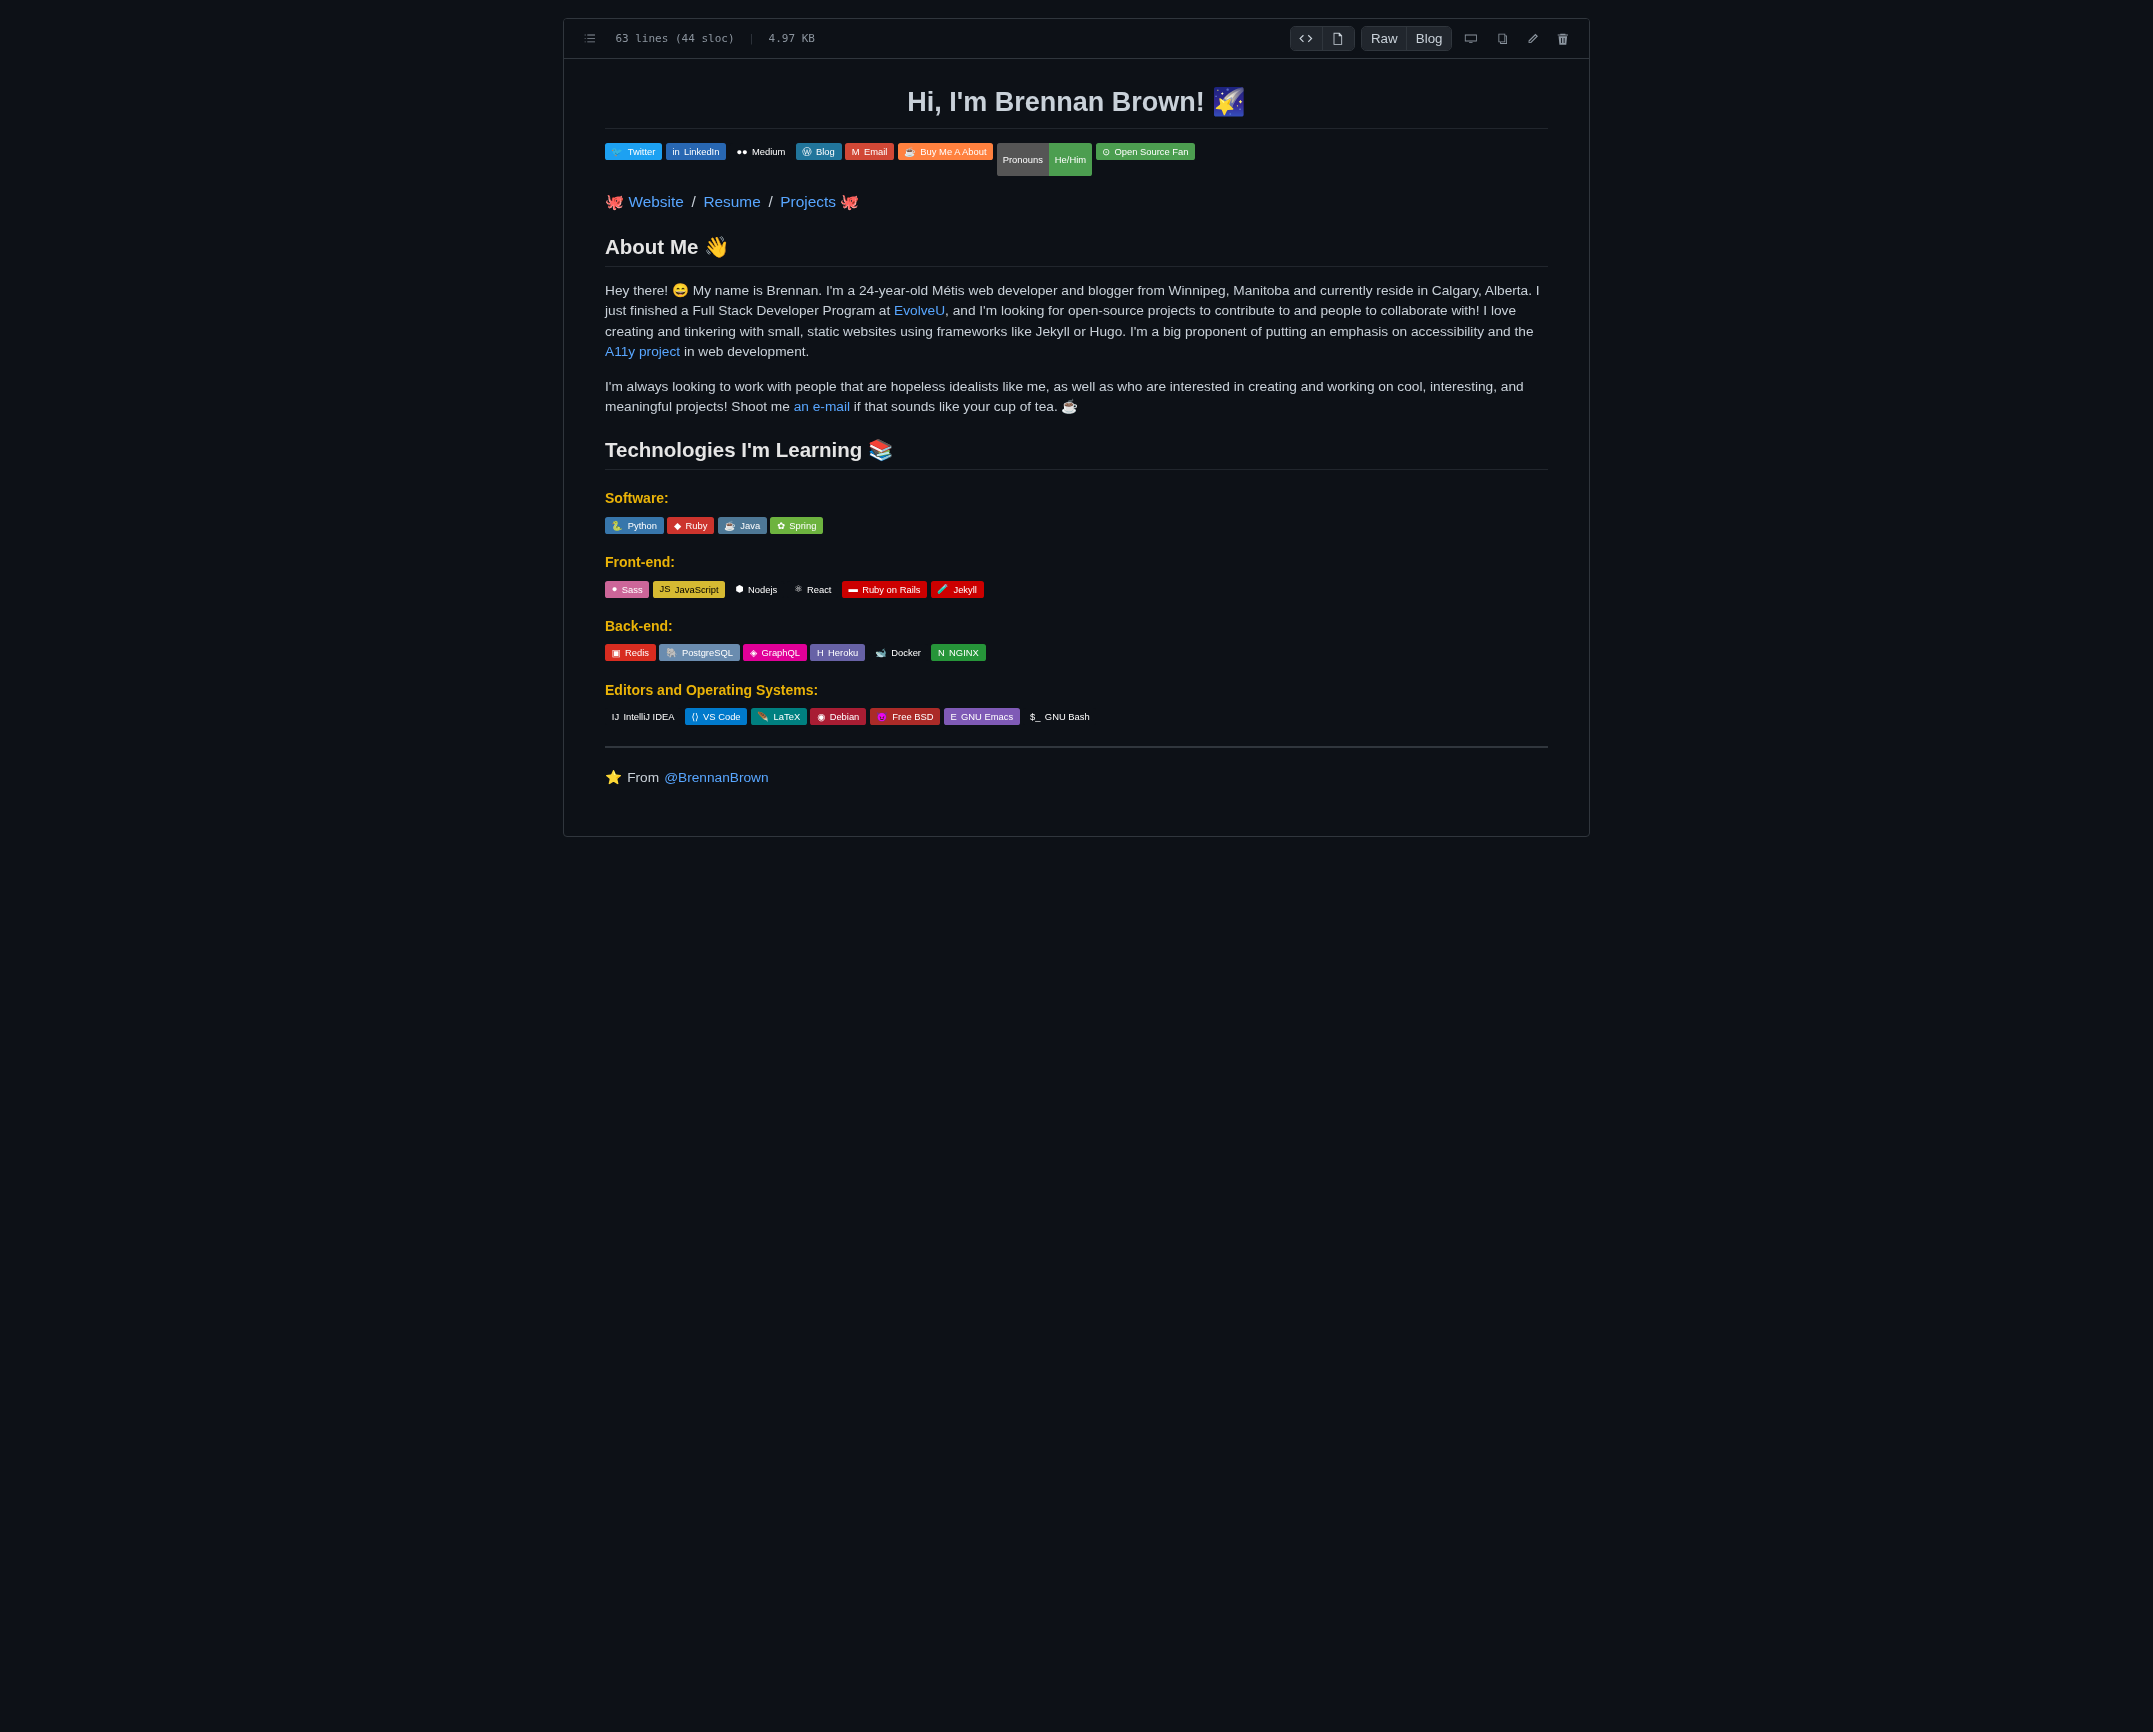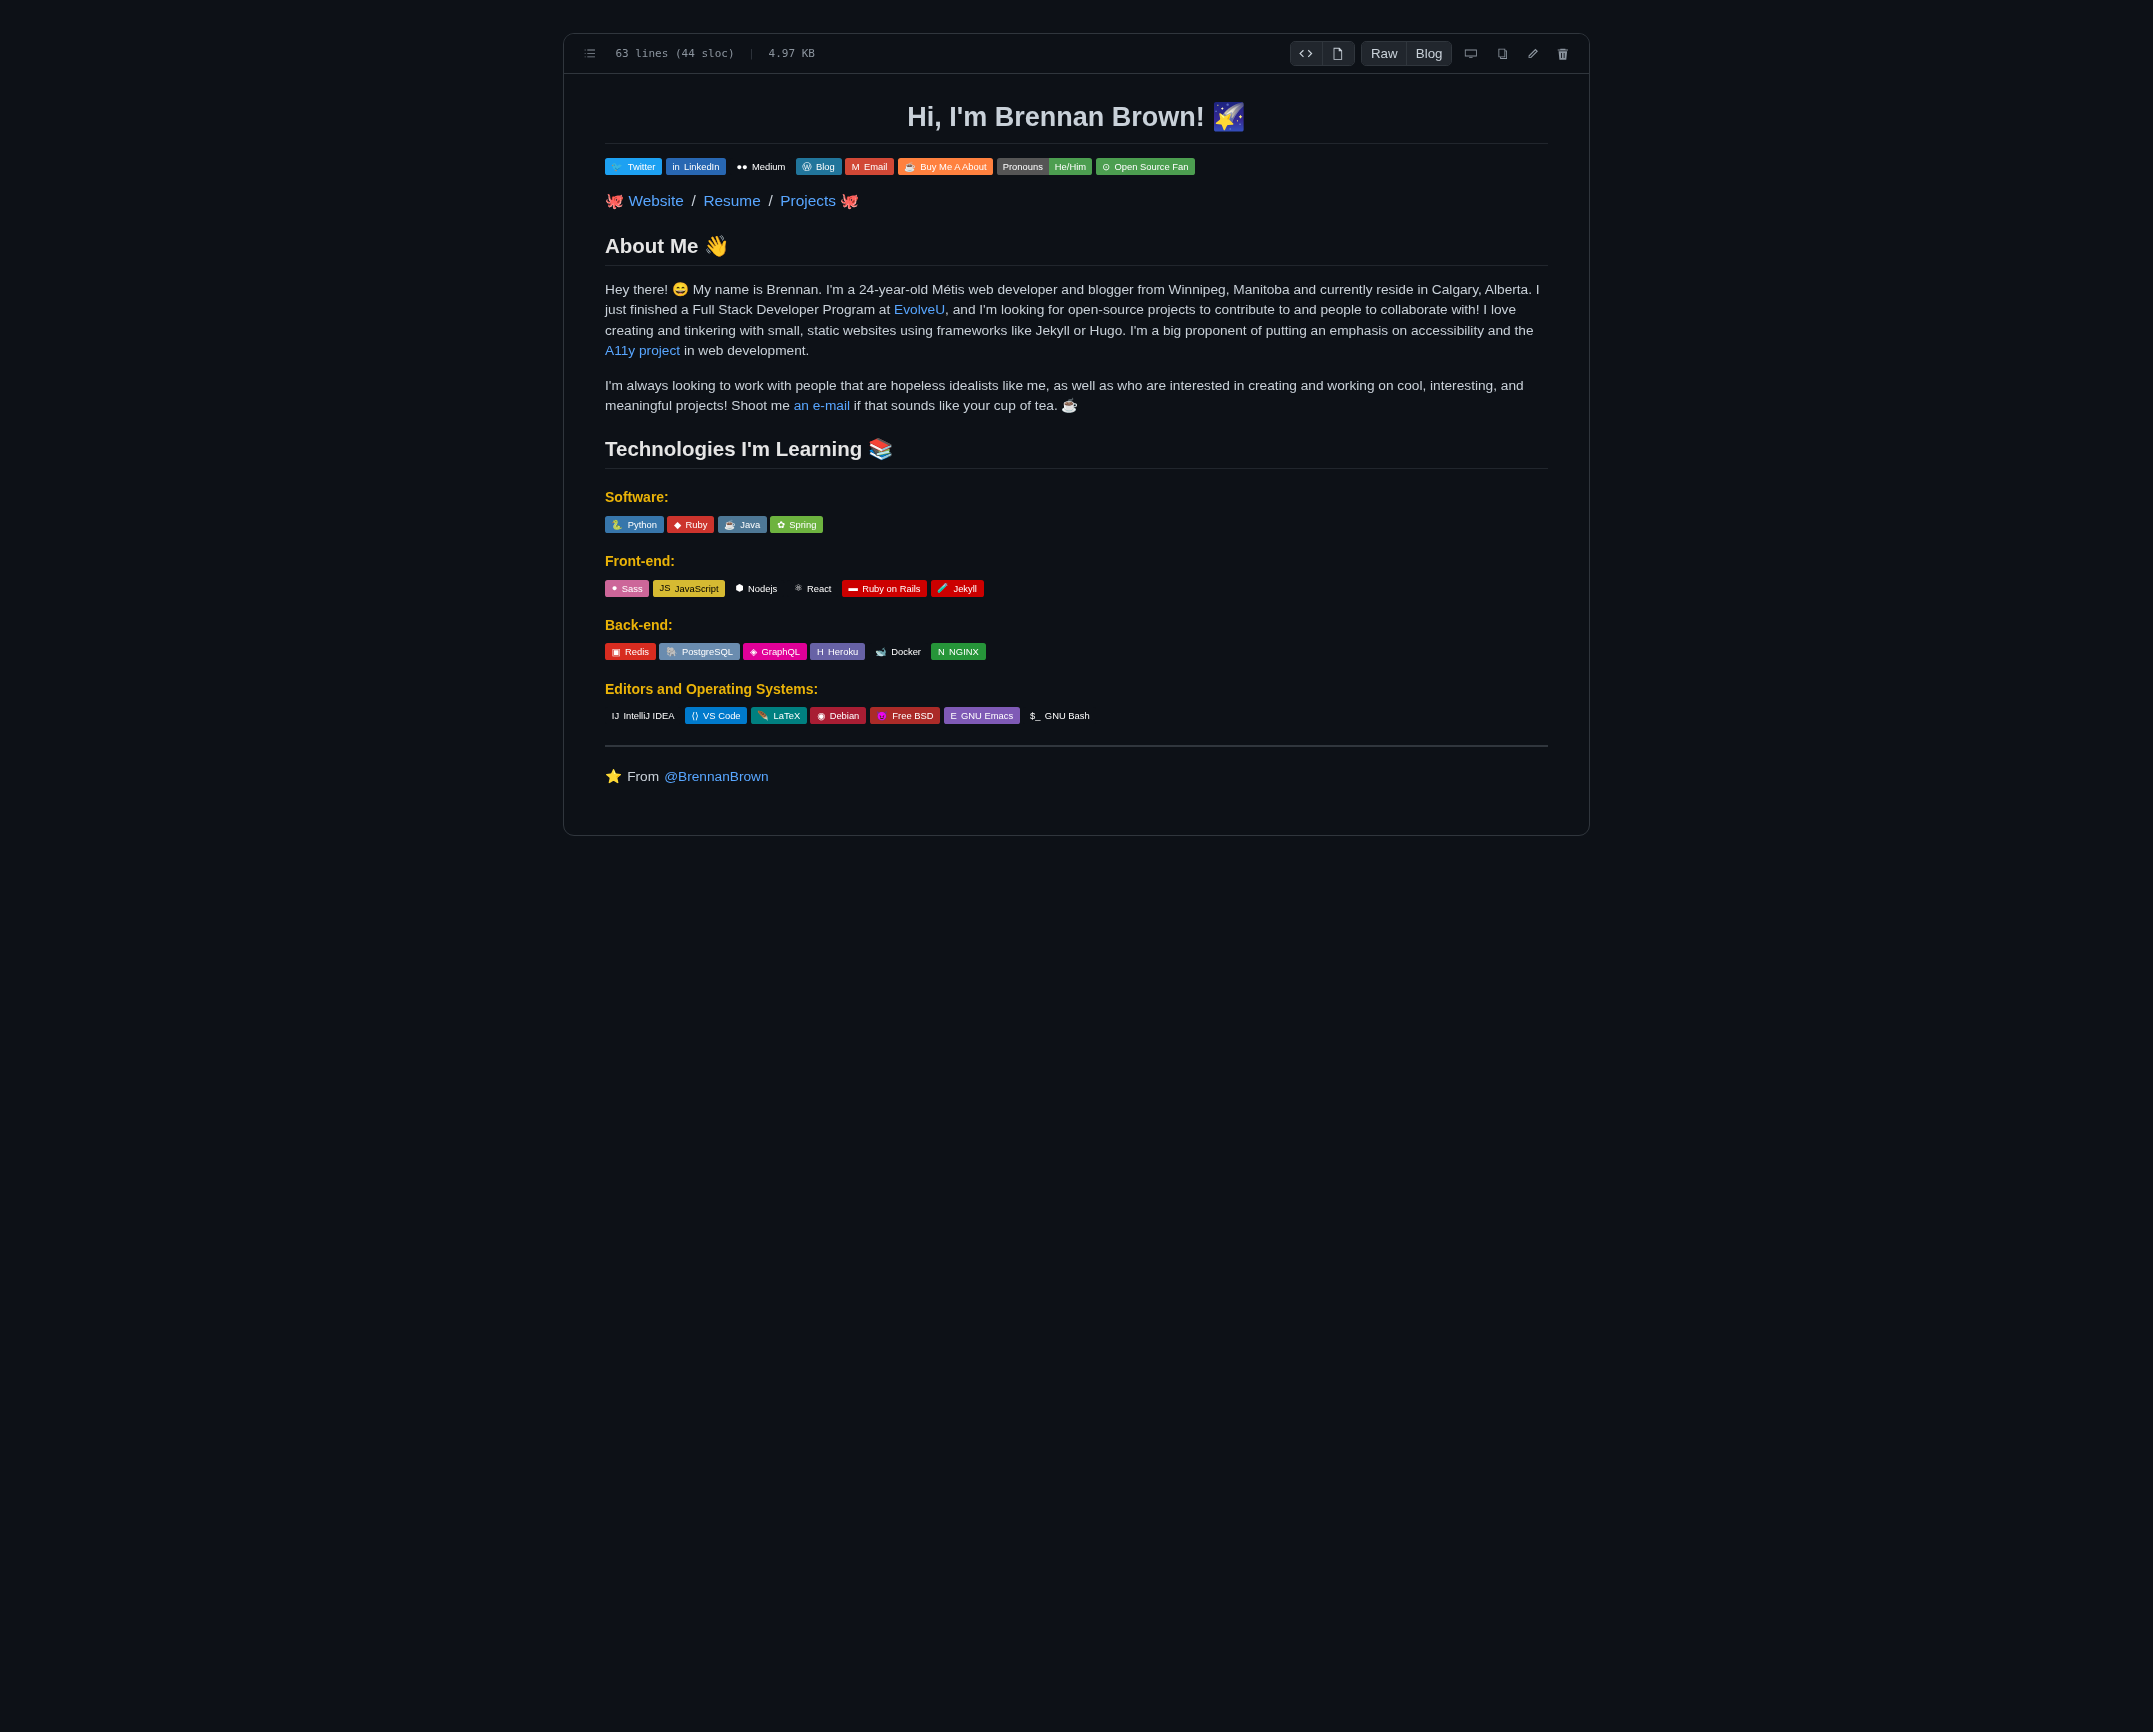--- a/index.html
+++ b/index.html
@@ -5,23 +5,23 @@
     * { box-sizing: border-box; margin: 0; padding: 0; }
     body {
       background: #0d1117;
       color: #c9d1d9;
       font-family: -apple-system, BlinkMacSystemFont, "Segoe UI", Helvetica, Arial, sans-serif;
       font-size: 13.7px;
       padding: 17px;
     }
     .container {
       max-width: 1027px;
-      margin: 16px auto;
+      margin: 1px auto;
       border: 0.9px solid #30363d;
-      border-radius: 11px;
+      border-radius: 4px;
       overflow: hidden;
     }
     .toolbar {
       display: flex;
       align-items: center;
       justify-content: space-between;
       padding: 6.8px 13.7px;
       border-bottom: 0.9px solid #30363d;
       background: #0d1117;
       font-family: ui-monospace, "SF Mono", Monaco, monospace;
@@ -94,21 +94,21 @@
       border-radius: 2.6px;
       color: #fff;
       gap: 4.3px;
       height: 17px;
     }
     .badge-icon { font-size: 9.4px; line-height: 1; }
     .badge-split {
       display: inline-flex;
       border-radius: 2.6px;
       overflow: hidden;
-      height: 17px;
+      height: 33px;
       font-size: 9.4px;
     }
     .badge-split span { padding: 2.6px 6px; display: flex; align-items: center; }
     .nav-bar {
       text-align: left;
       font-size: 15.4px;
       margin: 17px 0 24px;
     }
     .nav-bar a { font-weight: 500; }
     .nav-sep { color: #c9d1d9; margin: 0 3.4px; }

